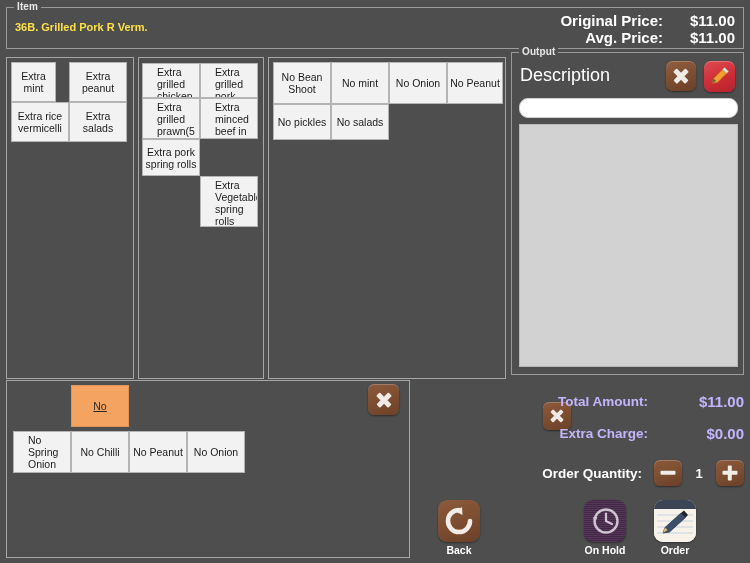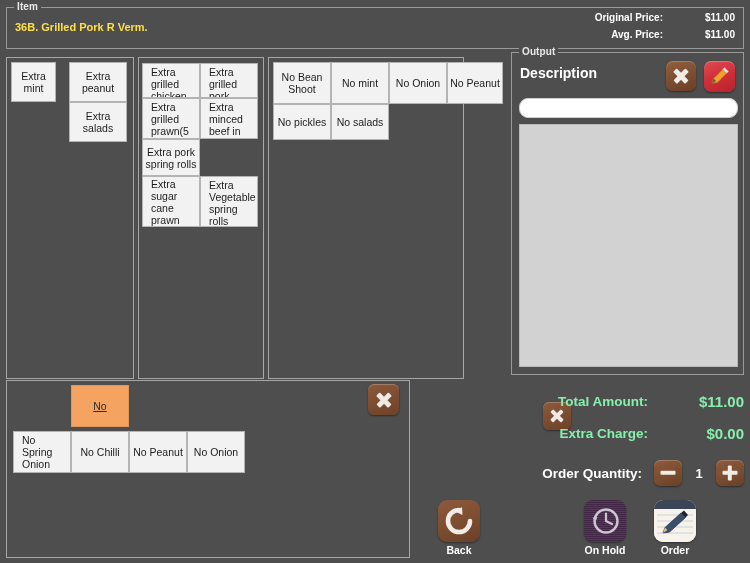--- a/index.html
+++ b/index.html
@@ -47,36 +47,36 @@
     position: absolute;
     right: 8px; top: 4px;
     width: 300px;
   }
   .price-row {
     display: flex;
     justify-content: flex-end;
     align-items: baseline;
     height: 17px;
     color: #ffffff;
-    font-size: 10px;
+    font-size: 15px;
     font-weight: bold;
   }
   .price-row .plabel { width: 160px; text-align: right; }
   .price-row .pval { width: 72px; text-align: right; }
 
   
   .optpanel {
     position: absolute;
     border: 1px solid #a6a6a6;
     box-sizing: border-box;
     background: #4e4e4e;
   }
   #panel-a { left: 6px;   top: 57px; width: 128px; height: 322px; }
   #panel-b { left: 138px; top: 57px; width: 126px; height: 322px; }
-  #panel-c { left: 268px; top: 57px; width: 196px; height: 322px; }
+  #panel-c { left: 268px; top: 57px; width: 238px; height: 322px; }
   #panel-d { left: 6px;   top: 380px; width: 404px; height: 178px; }
 
   .optbtn {
     position: absolute;
     box-sizing: border-box;
     background: #f2f2f2;
     border: 1px solid #b4b4b4;
     color: #1c1c1c;
     font-size: 10.5px;
     line-height: 12px;
@@ -85,21 +85,21 @@
     justify-content: center;
     text-align: center;
     overflow: hidden;
     padding: 0 2px;
     cursor: pointer;
     user-select: none;
   }
   .optbtn.left-align {
     justify-content: flex-start;
     text-align: left;
-    padding-left: 8px;
+    padding-left: 14px;
     align-items: flex-start;
     padding-top: 2px;
   }
   .optbtn.selected {
     background: #f4a460;
     color: #2b2b2b;
     border-color: #e2955a;
   }
 
   
@@ -127,22 +127,22 @@
   #xbtn-c { left: 274px; top: 344px; }
   #xbtn-d { left: 368px; top: 384px; width: 31px; height: 31px; }
   #xbtn-d::before, #xbtn-d::after { width: 17px; height: 4.6px; }
 
   
   #output-group { left: 511px; top: 52px; width: 233px; height: 323px; }
   .desc-label {
     position: absolute;
     left: 8px; top: 12px;
     color: #ffffff;
-    font-size: 14px;
-    font-weight: bold;
+    font-size: 18px;
+    font-weight: normal;
   }
   .out-xbtn {
     position: absolute;
     left: 154px; top: 8px;
     width: 30px; height: 30px;
     border-radius: 7px;
     background: linear-gradient(160deg, #91603f 0%, #7d4e31 50%, #6b4028 100%);
     box-shadow: inset 0 1px 0 rgba(255,255,255,0.22), 0 1px 2px rgba(0,0,0,0.45);
     cursor: pointer;
   }
@@ -193,21 +193,21 @@
     overflow: auto;
   }
 
   
   .totals { position: absolute; left: 420px; top: 385px; width: 324px; }
   .total-row {
     display: flex;
     align-items: center;
     justify-content: flex-end;
     height: 32px;
-    color: #86efac;
+    color: #c4b5fd;
     font-size: 13.5px;
     font-weight: bold;
   }
   .total-row .tlabel { text-align: right; padding-right: 14px; }
   .total-row .tval { width: 82px; text-align: right; font-size: 15px; }
 
   .qty-row {
     display: flex;
     align-items: center;
     justify-content: flex-end;
@@ -296,31 +296,31 @@
       <div class="price-row">
         <span class="plabel">Avg. Price:</span>
         <span class="pval">$11.00</span>
       </div>
     </div>
   </div>
 
   <div class="optpanel" id="panel-a">
     <div class="optbtn" style="left:4px;  top:4px;  width:45px; height:40px;">Extra mint</div>
     <div class="optbtn" style="left:62px; top:4px;  width:58px; height:40px;">Extra peanut</div>
+    <div class="optbtn" style="left:4px;  top:44px; width:58px; height:40px;">Extra rice vermicelli</div>
     <div class="optbtn" style="left:62px; top:44px; width:58px; height:40px;">Extra salads</div>
     <div class="xbtn" id="xbtn-a"></div>
   </div>
 
   <div class="optpanel" id="panel-b">
     <div class="optbtn left-align" style="left:3px;  top:5px;   width:58px; height:35px;">Extra grilled chicken</div>
     <div class="optbtn left-align" style="left:61px; top:5px;   width:58px; height:35px;">Extra grilled pork</div>
     <div class="optbtn left-align" style="left:3px;  top:40px;  width:58px; height:41px;">Extra grilled prawn(5 Pcs)</div>
     <div class="optbtn left-align" style="left:61px; top:40px;  width:58px; height:41px;">Extra minced beef in vine leaf</div>
     <div class="optbtn" style="left:3px;  top:81px;  width:58px; height:37px;">Extra pork spring rolls</div>
-    <div class="optbtn left-align" style="left:3px;  top:118px; width:58px; height:51px; align-items:center; padding-top:0;">Extra sugar cane prawn</div>
     <div class="optbtn left-align" style="left:61px; top:118px; width:58px; height:51px;">Extra Vegetable spring rolls</div>
     <div class="xbtn" id="xbtn-b"></div>
   </div>
 
   <div class="optpanel" id="panel-c">
     <div class="optbtn" style="left:4px;   top:4px;  width:58px; height:42px;">No Bean Shoot</div>
     <div class="optbtn" style="left:62px;  top:4px;  width:58px; height:42px;">No mint</div>
     <div class="optbtn" style="left:120px; top:4px;  width:58px; height:42px;">No Onion</div>
     <div class="optbtn" style="left:178px; top:4px;  width:56px; height:42px;">No Peanut</div>
     <div class="optbtn" style="left:4px;   top:46px; width:58px; height:36px;">No pickles</div>

